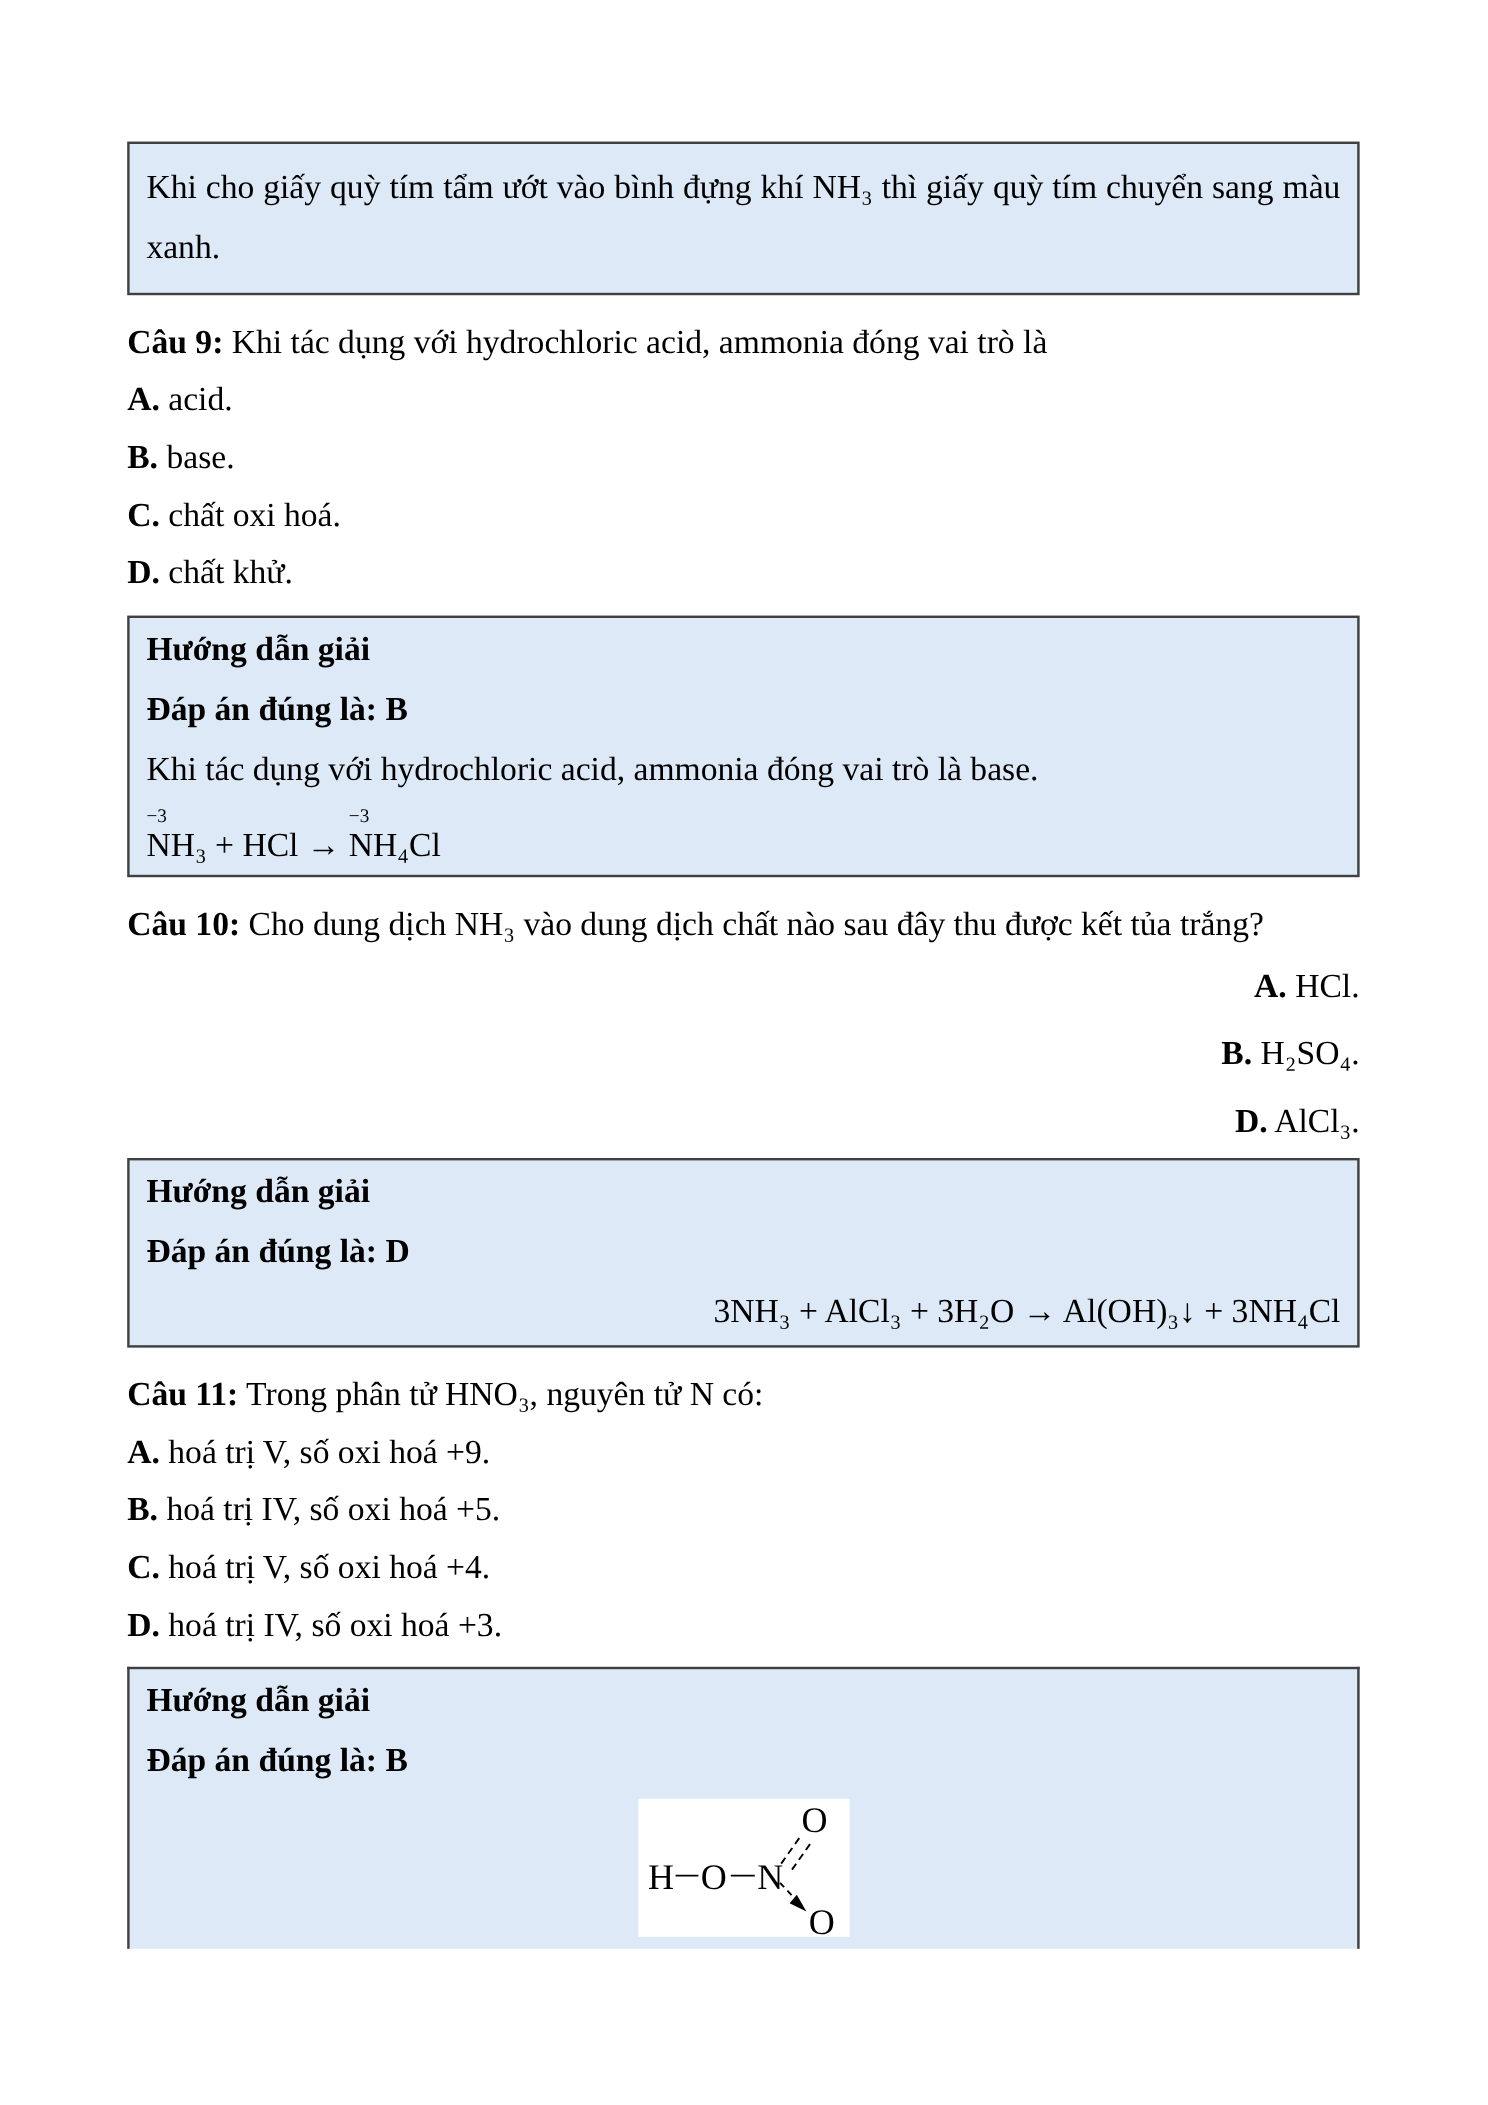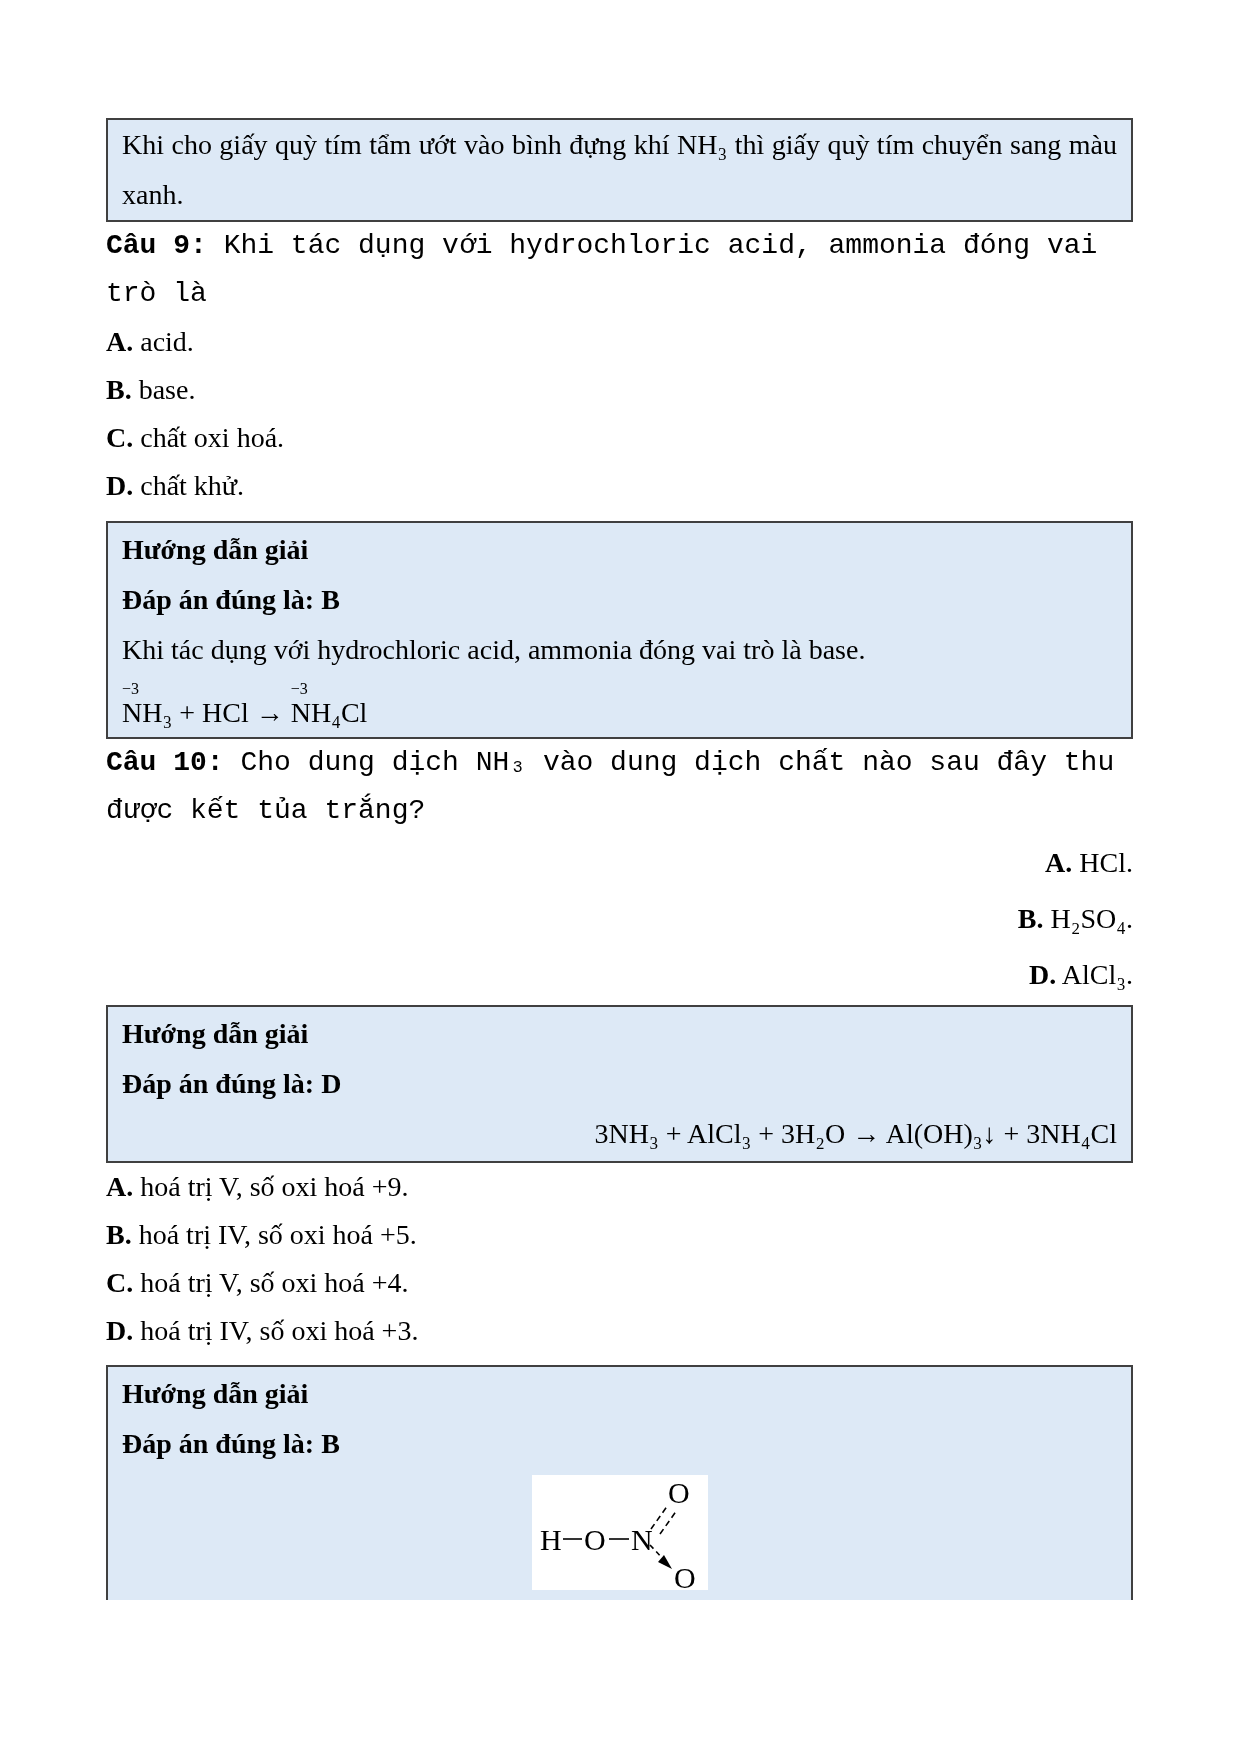--- a/index.html
+++ b/index.html
@@ -11,28 +11,28 @@
     font-family:"Liberation Serif","DejaVu Serif",serif;
     font-size:28px; color:#000;
     padding:118px 107px 0 106px;
     overflow:hidden;
   }
   .hl-box {
     background:#dde9f6;
     border:2px solid #404040;
   }
   .statement-box {
-    padding:0 14px;
+    padding:12px 14px;
     line-height:50px;
     text-align:justify;
-    margin-bottom:0;
+    margin-bottom:16px;
   }
   .q-line { line-height:48px; }
   .q-line.sp { line-height:56px;text-align:right; }
-  .mt4 { margin-top:0;font-family:Liberation Mono, monospace; }
+  .mt4 { margin-top:16px; }
   .mt2 { margin-top:2px; }
   .mt10 { margin-top:10px; }
   .mt11 { margin-top:11px; }
   b, .b { font-weight:bold; }
   .solution-box {
     padding:2px 14px;
     font-family:Liberation Serif, serif;
   }
   .solution-box .s-line { line-height:50px; }
   .solution-box.open-bottom { border-bottom:none; }
@@ -92,20 +92,21 @@
   <p class="q-line sp"><b>A.</b> <span>HCl.</span></p>
   <p class="q-line sp"><b>B.</b> <span>H₂SO₄.</span></p>
   <p class="q-line sp"><b>D.</b> <span>AlCl₃.</span></p>
 
   <div class="hl-box solution-box mt2">
     <p class="s-line b">Hướng dẫn giải</p>
     <p class="s-line b">Đáp án đúng là: D</p>
     <p class="s-line eq-line">3NH₃ + AlCl₃ + 3H₂O → Al(OH)₃↓ + 3NH₄Cl</p>
   </div>
 
+  <p class="q-line mt4"><b>Câu 11:</b> <span>Trong phân tử HNO₃, nguyên tử N có:</span></p>
   <p class="q-line"><b>A.</b> <span>hoá trị V, số oxi hoá +9.</span></p>
   <p class="q-line"><b>B.</b> <span>hoá trị IV, số oxi hoá +5.</span></p>
   <p class="q-line"><b>C.</b> <span>hoá trị V, số oxi hoá +4.</span></p>
   <p class="q-line"><b>D.</b> <span>hoá trị IV, số oxi hoá +3.</span></p>
 
   <div class="hl-box solution-box open-bottom mt10">
     <p class="s-line b">Hướng dẫn giải</p>
     <p class="s-line b">Đáp án đúng là: B</p>
     <div class="structure-figure">
       <svg width="176" height="115" viewBox="0 0 176 115">

